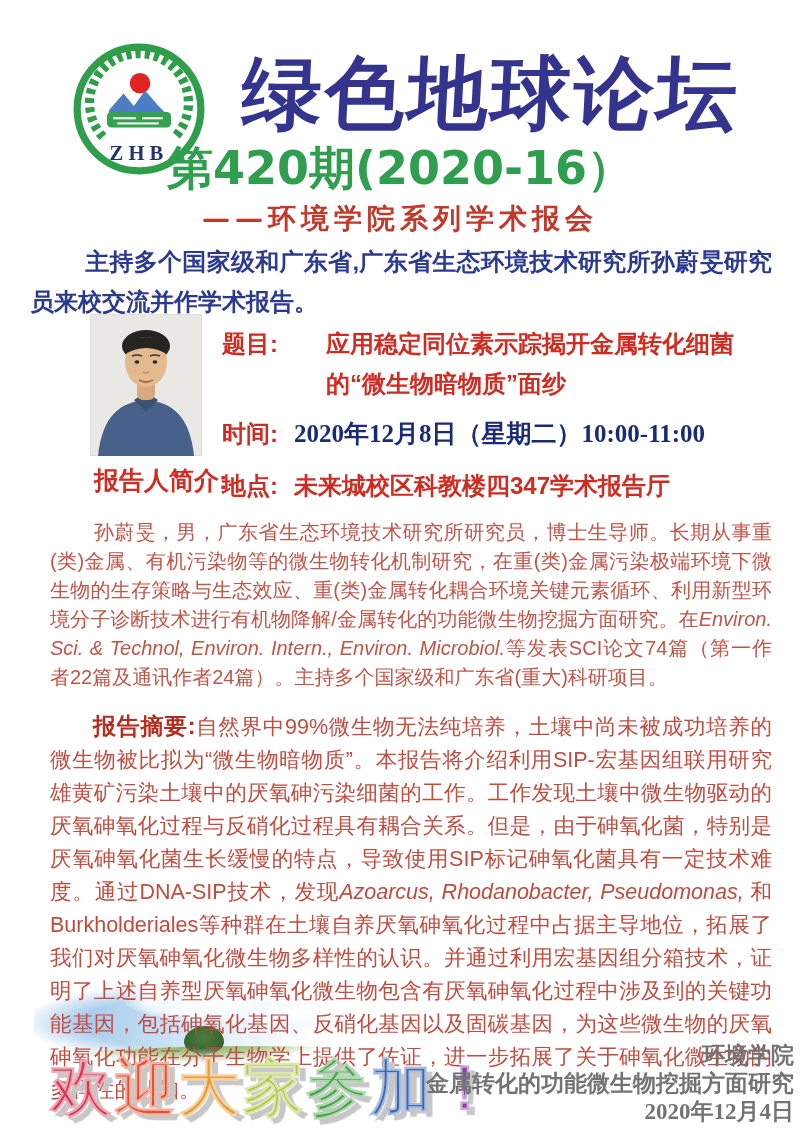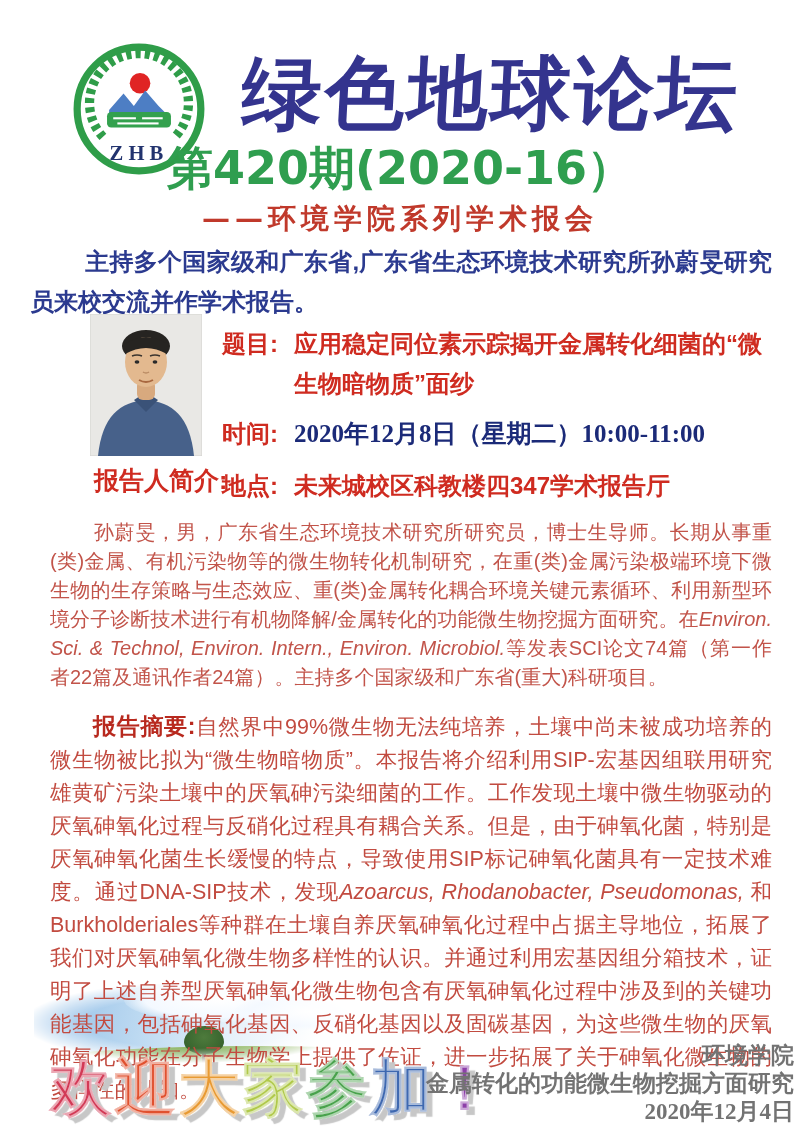--- a/index.html
+++ b/index.html
@@ -36,21 +36,21 @@
   .photo{left:90px;top:314px;width:112px;height:142px;}
   
   .info{left:222px;top:324px;width:566px;}
   .info-row{display:flex;align-items:flex-start;}
   .info-label{
     flex:none;width:72px;font-size:24px;font-weight:bold;color:#cf2b20;
     line-height:40px;white-space:nowrap;
   }
   .topic-text{
     font-size:24px;font-weight:bold;color:#cf2b20;line-height:40px;
-    width:490px;text-align:left;
+    width:490px;text-align:left;margin-left:32px;
   }
   .time-text{
     font-family:"Liberation Serif",serif;
     font-size:25px;font-weight:bold;color:#1b2a78;line-height:40px;white-space:nowrap;
   }
   .venue-text{
     font-size:24px;font-weight:bold;color:#cf2b20;line-height:40px;white-space:nowrap;
   }
   .row-topic{margin-bottom:10px;}
   .row-time{margin-bottom:12px;}

